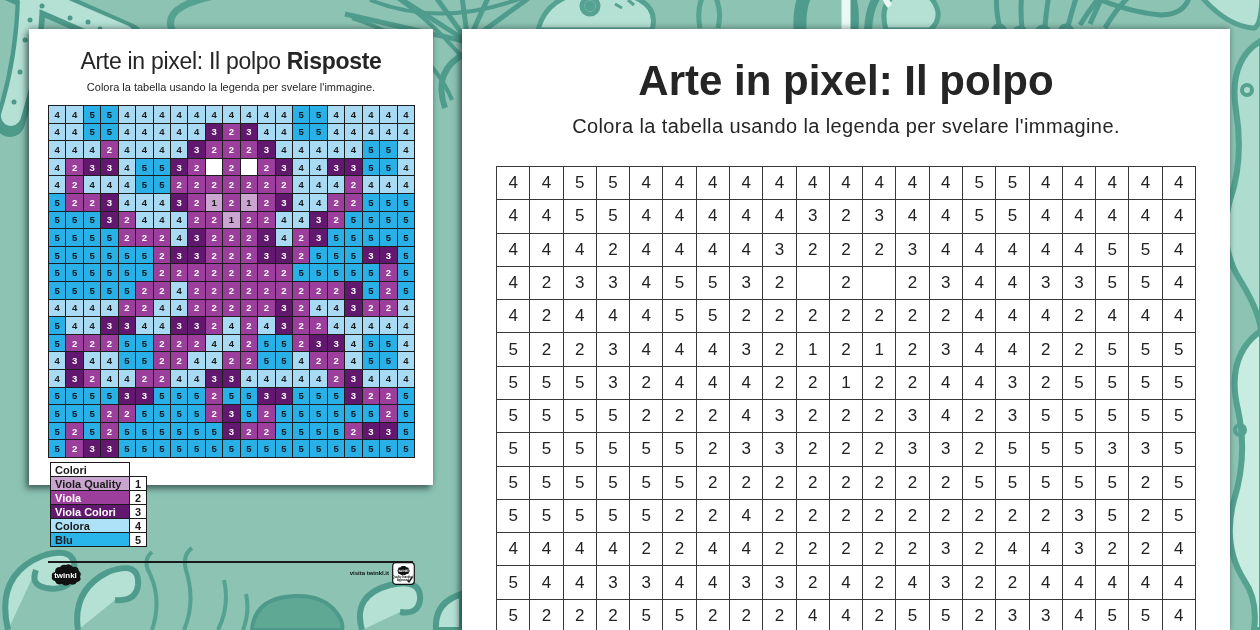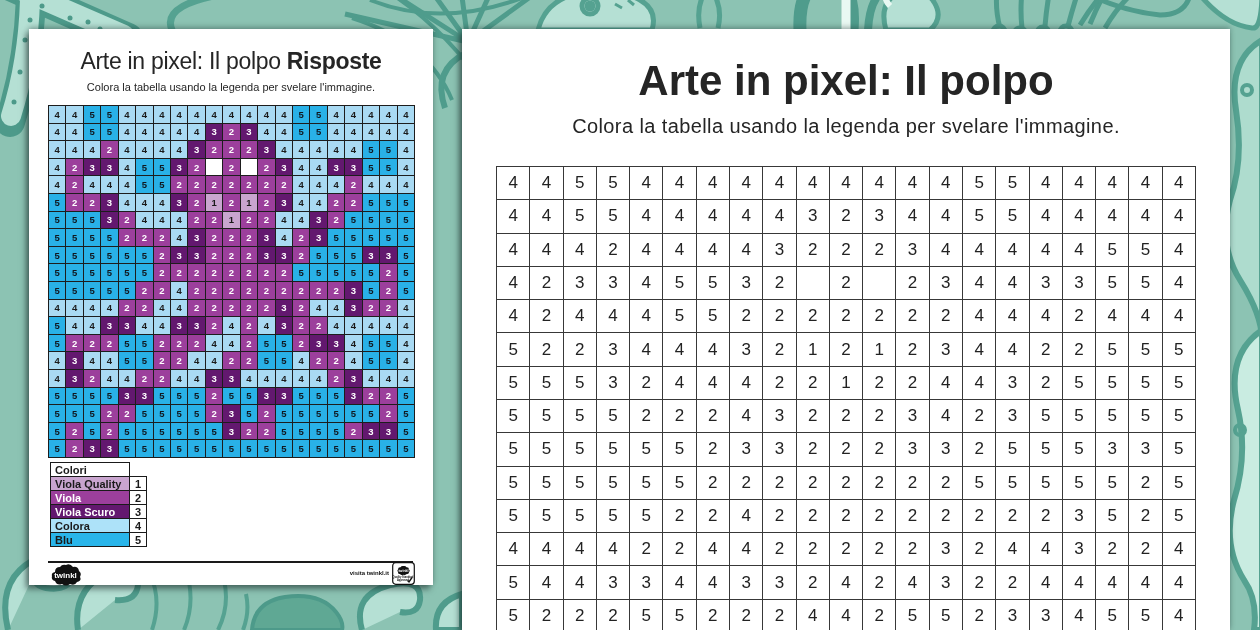--- a/index.html
+++ b/index.html
@@ -1,18 +1,18 @@
 <!DOCTYPE html>
 <html><head><meta charset="utf-8">
 <style>
 *{margin:0;padding:0;box-sizing:border-box}
 html,body{width:1260px;height:630px;overflow:hidden;font-family:"Liberation Sans",sans-serif}
 body{position:relative;background:#8cc3b3}
 .page{position:absolute;background:#fff;box-shadow:-3px 4px 6px rgba(20,35,35,.55),0 -2px 5px rgba(20,35,35,.3)}
-#lpage{left:29px;top:29px;width:404px;height:556px}
+#lpage{left:29px;top:29px;width:404px;height:456px}
 #rpage{left:462px;top:29px;width:768px;height:601px}
 #ltitle{position:absolute;left:0;top:19px;width:100%;text-align:center;font-size:23px;line-height:27px;color:#252525;letter-spacing:-.3px}
 #ltitle b{font-weight:bold}
 #lsub{position:absolute;left:0;top:51px;width:100%;text-align:center;font-size:11px;line-height:14px;color:#252525}
 #lgrid{position:absolute;left:19px;top:76px;width:367px;height:353px;display:grid;
  grid-template-columns:repeat(21,1fr);grid-template-rows:repeat(20,1fr);
  background:#1d1d1d;gap:1px;border:1px solid #1d1d1d;
  font-size:9.5px;font-weight:bold;text-align:center}
 #lgrid div{display:flex;align-items:center;justify-content:center}
 #legend{position:absolute;left:21px;top:433px;font-size:11px;font-weight:bold;color:#1a1a1a}
@@ -548,21 +548,21 @@
  <div id="legend">
 
   <div class="lg" style="left:0;top:0;width:80px;height:15px;background:#fff">Colori</div>
 
   <div class="lg" style="left:0;top:14px;width:80px;height:15px;background:#c9a5cf">Viola Quality</div>
   <div class="lg" style="left:79px;top:14px;width:18px;height:15px;background:#fff;justify-content:center;padding:0">1</div>
 
   <div class="lg" style="left:0;top:28px;width:80px;height:15px;background:#9c3f9c;color:#fff">Viola</div>
   <div class="lg" style="left:79px;top:28px;width:18px;height:15px;background:#fff;justify-content:center;padding:0">2</div>
 
-  <div class="lg" style="left:0;top:42px;width:80px;height:15px;background:#63186f;color:#fff">Viola Scuro</div>
+  <div class="lg" style="left:0;top:42px;width:80px;height:15px;background:#63186f;color:#fff">Viola Colori</div>
   <div class="lg" style="left:79px;top:42px;width:18px;height:15px;background:#fff;justify-content:center;padding:0">3</div>
 
   <div class="lg" style="left:0;top:56px;width:80px;height:15px;background:#ade2f9">Colora</div>
   <div class="lg" style="left:79px;top:56px;width:18px;height:15px;background:#fff;justify-content:center;padding:0">4</div>
 
   <div class="lg" style="left:0;top:70px;width:80px;height:15px;background:#29b5ea">Blu</div>
   <div class="lg" style="left:79px;top:70px;width:18px;height:15px;background:#fff;justify-content:center;padding:0">5</div>
  </div>
 
  <div id="lfoot"></div>

